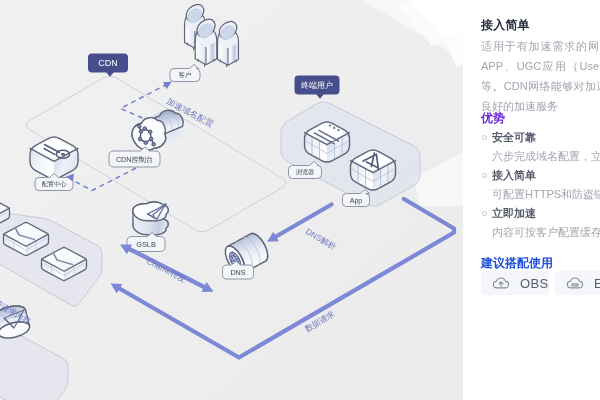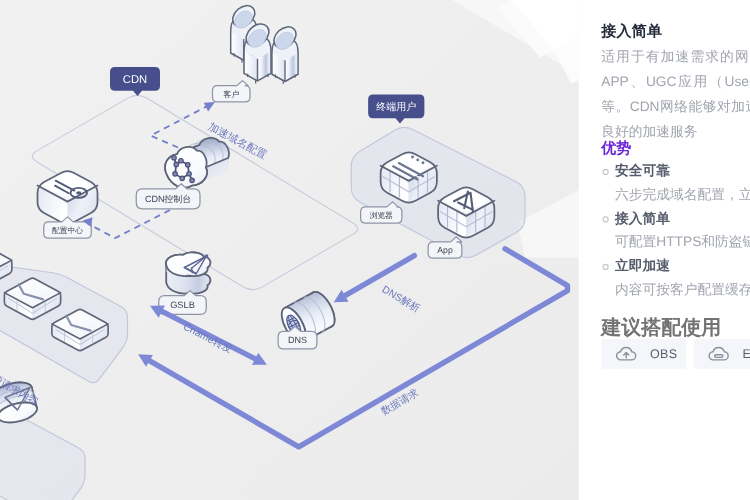--- a/index.html
+++ b/index.html
@@ -17,28 +17,28 @@
   .sec-adv{position:absolute;left:18px;top:111px;font-size:12px;font-weight:bold;
            color:#6d28d9;line-height:14px;white-space:nowrap;}
   .adv-list{position:absolute;left:18px;top:131px;width:330px;}
   .adv-item{position:relative;height:38px;}
   .adv-name{font-size:11px;font-weight:bold;color:#575d6c;line-height:11px;
             padding-left:11px;position:relative;white-space:nowrap;padding-top:1px;}
   .bullet{position:absolute;left:1px;top:4px;width:5px;height:5px;border-radius:50%;
           border:1px solid #c5c8cf;box-sizing:border-box;}
   .adv-desc{font-size:11px;color:#a0a4ad;line-height:11px;padding-left:11px;
             white-space:nowrap;padding-top:8px;}
-  .sec-rel{position:absolute;left:18px;top:256px;font-size:16px;font-weight:bold;
-           color:#737373;line-height:14px;white-space:nowrap;}
+  .sec-rel{position:absolute;left:18px;top:256px;font-size:12px;font-weight:bold;
+           color:#1d4ed8;line-height:14px;white-space:nowrap;}
   .rel-row{position:absolute;left:18px;top:271px;display:flex;}
   .rel-card{background:#f5f6fa;border-radius:2px;height:24px;width:68px;
             display:flex;align-items:center;padding-left:11px;box-sizing:border-box;
             flex:0 0 auto;margin-right:6px;}
   .rel-card svg{flex:0 0 auto;}
-  .rel-label{font-size:10px;color:#575d6c;margin-left:10px;letter-spacing:0.3px;}
+  .rel-label{font-size:13px;color:#575d6c;margin-left:10px;letter-spacing:0.3px;}
 </style>
 </head>
 <body>
 
 <div id="root">
   <div id="diagram">
     <svg id="dsvg" width="463" height="400" viewBox="0 0 463 400">
       <defs>
         <linearGradient id="bgGrad" x1="0" y1="0" x2="1" y2="1">
           <stop offset="0" stop-color="#f1f1f1"></stop>

